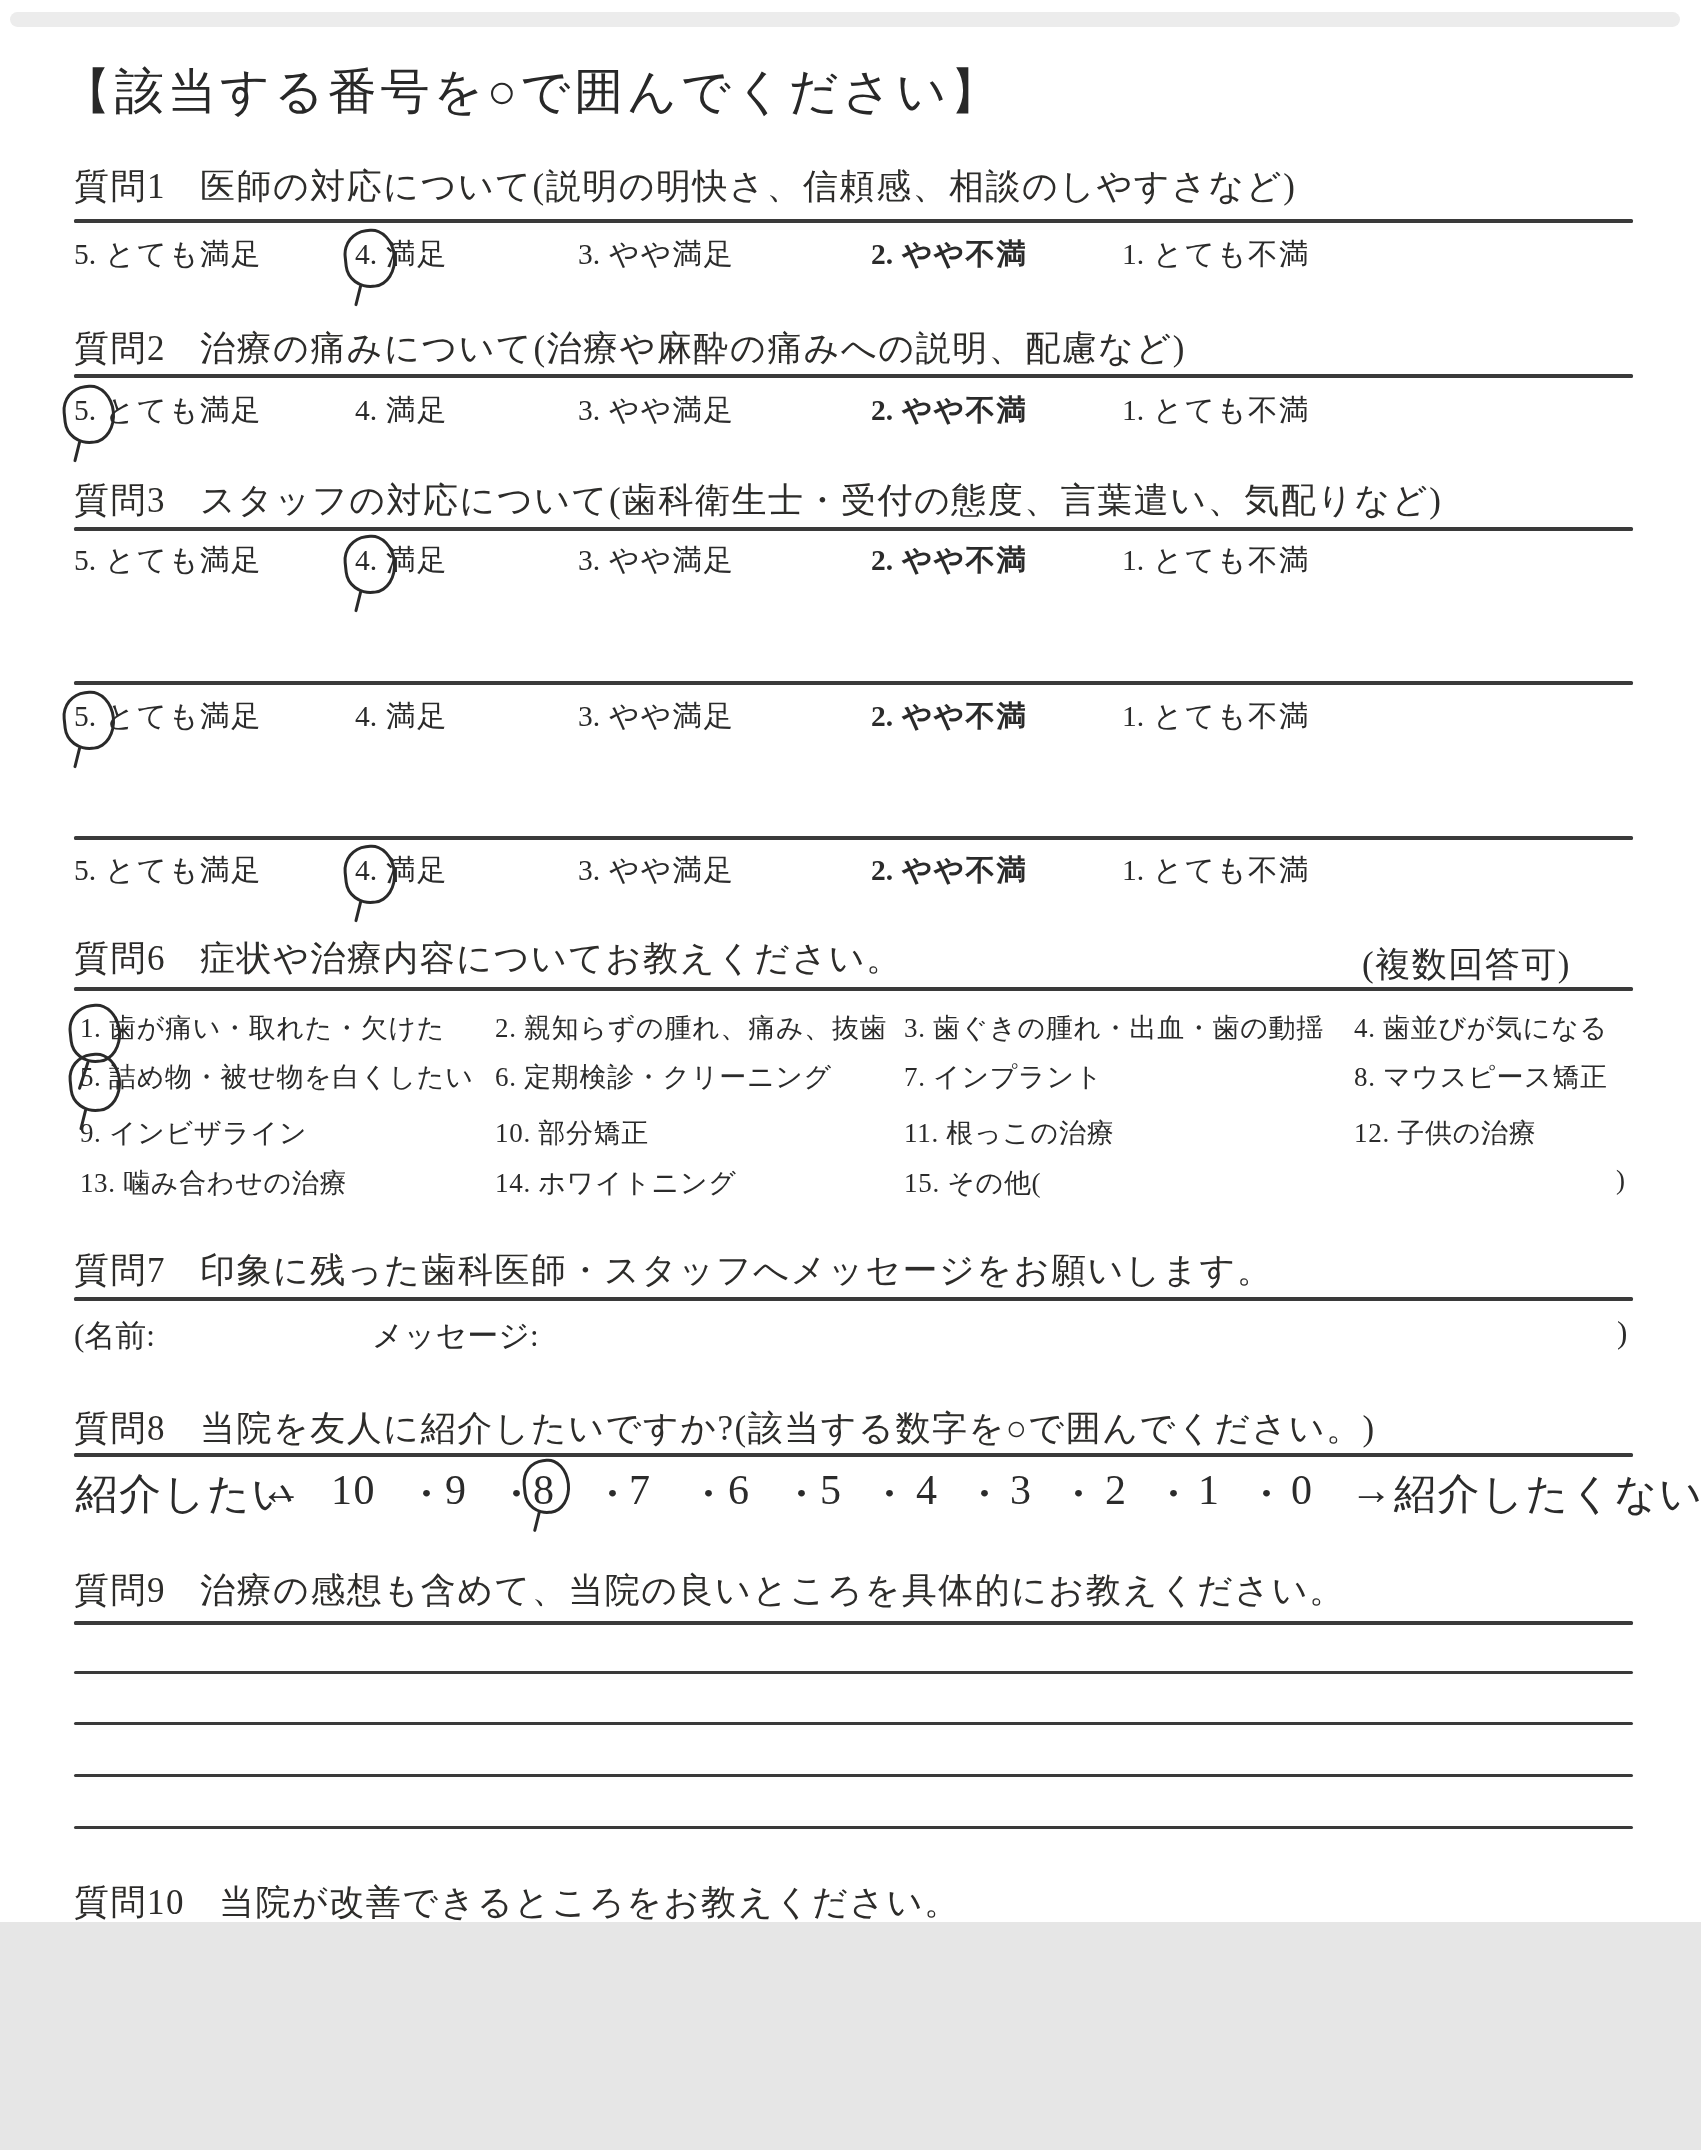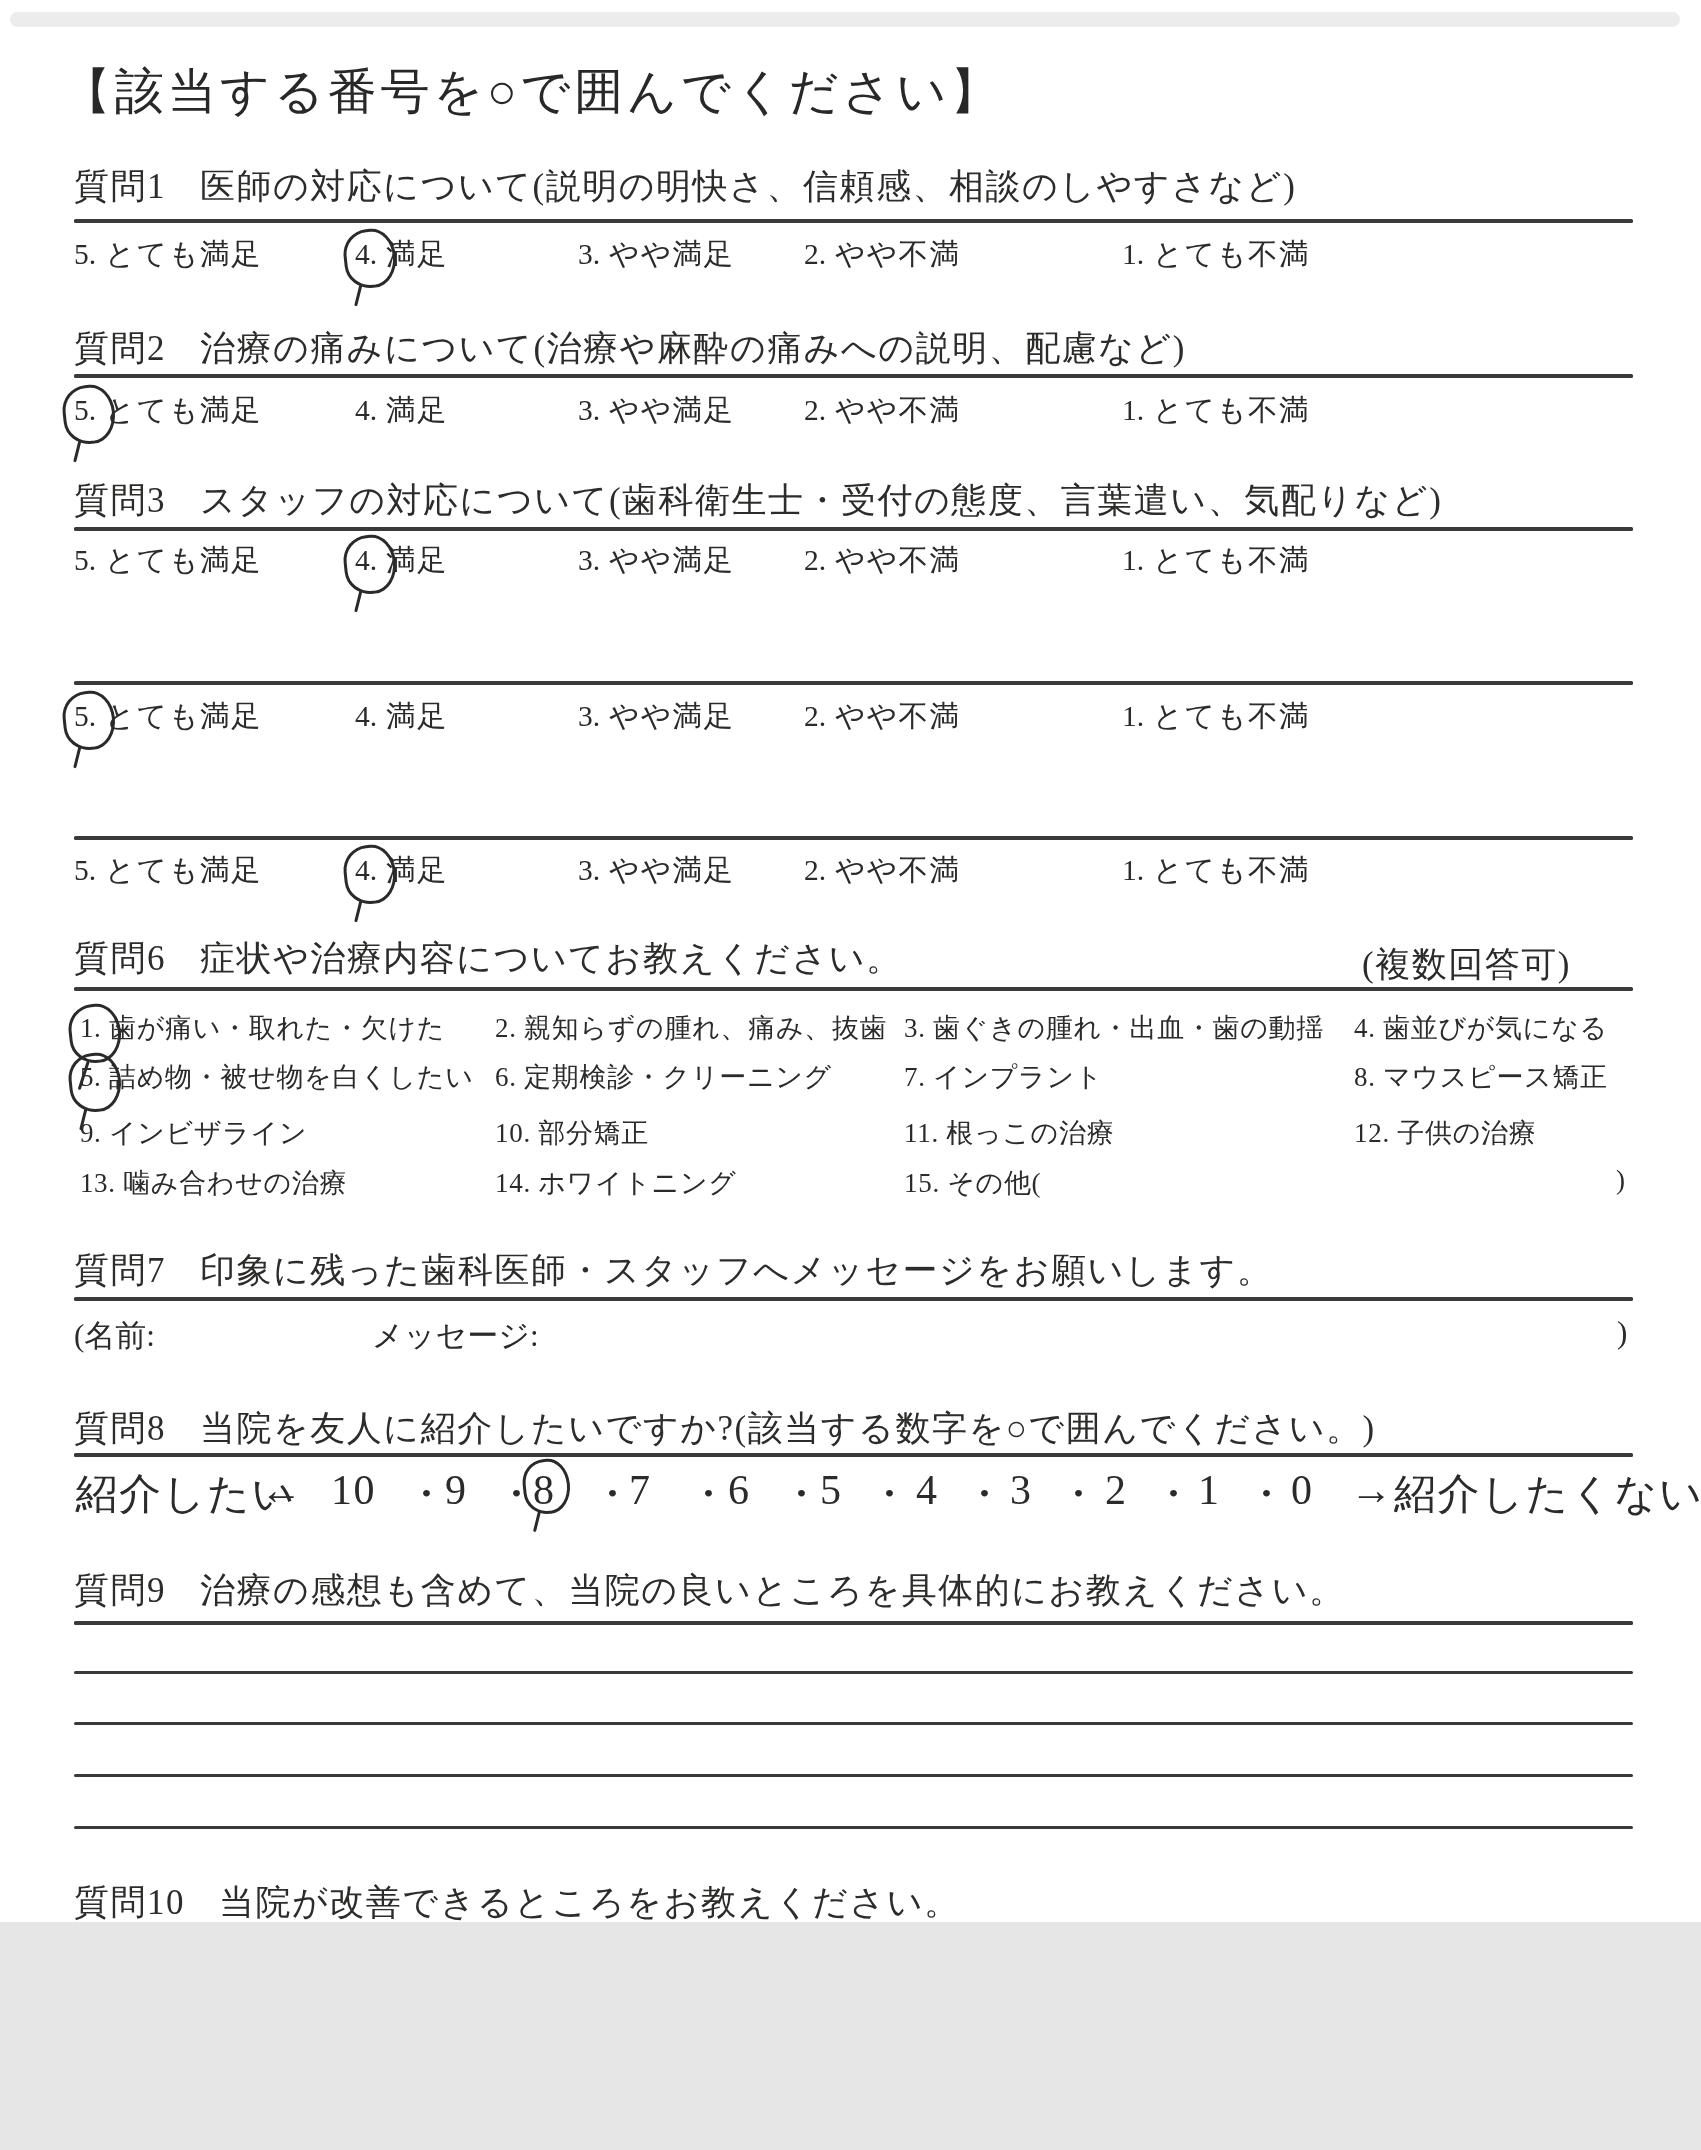--- a/index.html
+++ b/index.html
@@ -33,21 +33,21 @@
     position:absolute;left:74px;width:1559px;height:3.7px;
     background:var(--color-line,#3a3a3a);border-radius:1.5px;
   }
   .line{
     position:absolute;left:74px;width:1559px;height:3px;
     background:var(--color-line,#3a3a3a);border-radius:1.5px;
   }
   .opts{position:absolute;left:74px;width:1559px;height:59px;font-size:29.5px;}
   .opt{position:absolute;top:0;white-space:nowrap;letter-spacing:1.5px;}
   .opt .num{position:relative;display:inline-block;margin-right:8.9px;letter-spacing:0;}
-  .p0{left:0;} .p1{left:281px;} .p2{left:504px;} .p3{left:730px;} .p4{left:1048px;}
+  .p0{left:0;} .p1{left:281px;} .p2{left:504px;} .p3{left:797px;font-weight:bold;} .p4{left:1048px;}
 
   .hand-circle{
     position:absolute;left:-11px;top:-8.9px;width:46px;height:53px;
     border:3px solid var(--color-pen,#2a2a2a);
     border-radius:52% 48% 50% 55% / 46% 54% 55% 45%;
     transform:rotate(-6deg);
     pointer-events:none;
   }
   .hand-circle::after{
     content:"";position:absolute;left:5.9px;bottom:-20px;width:3px;height:22px;

